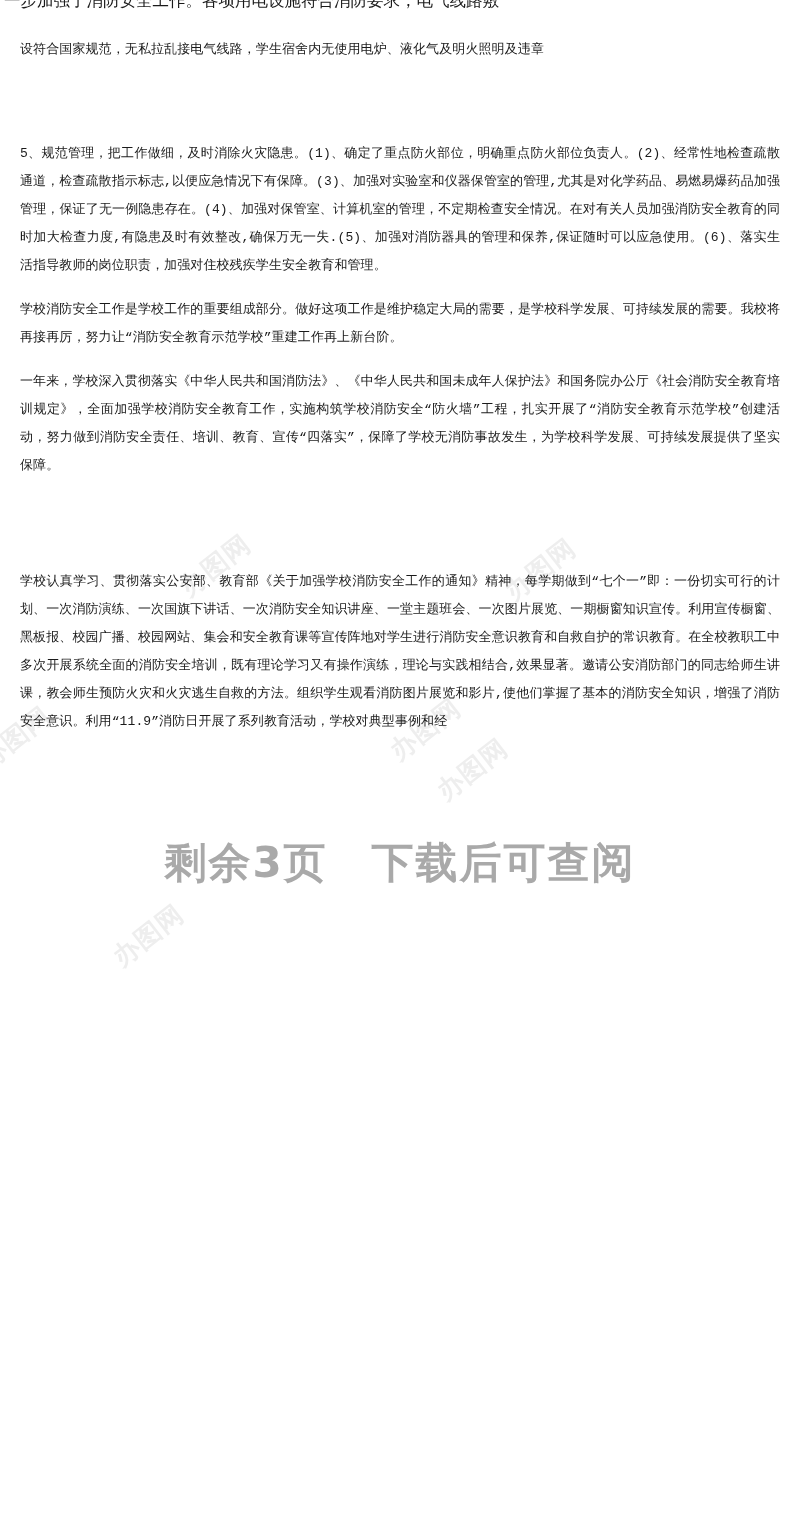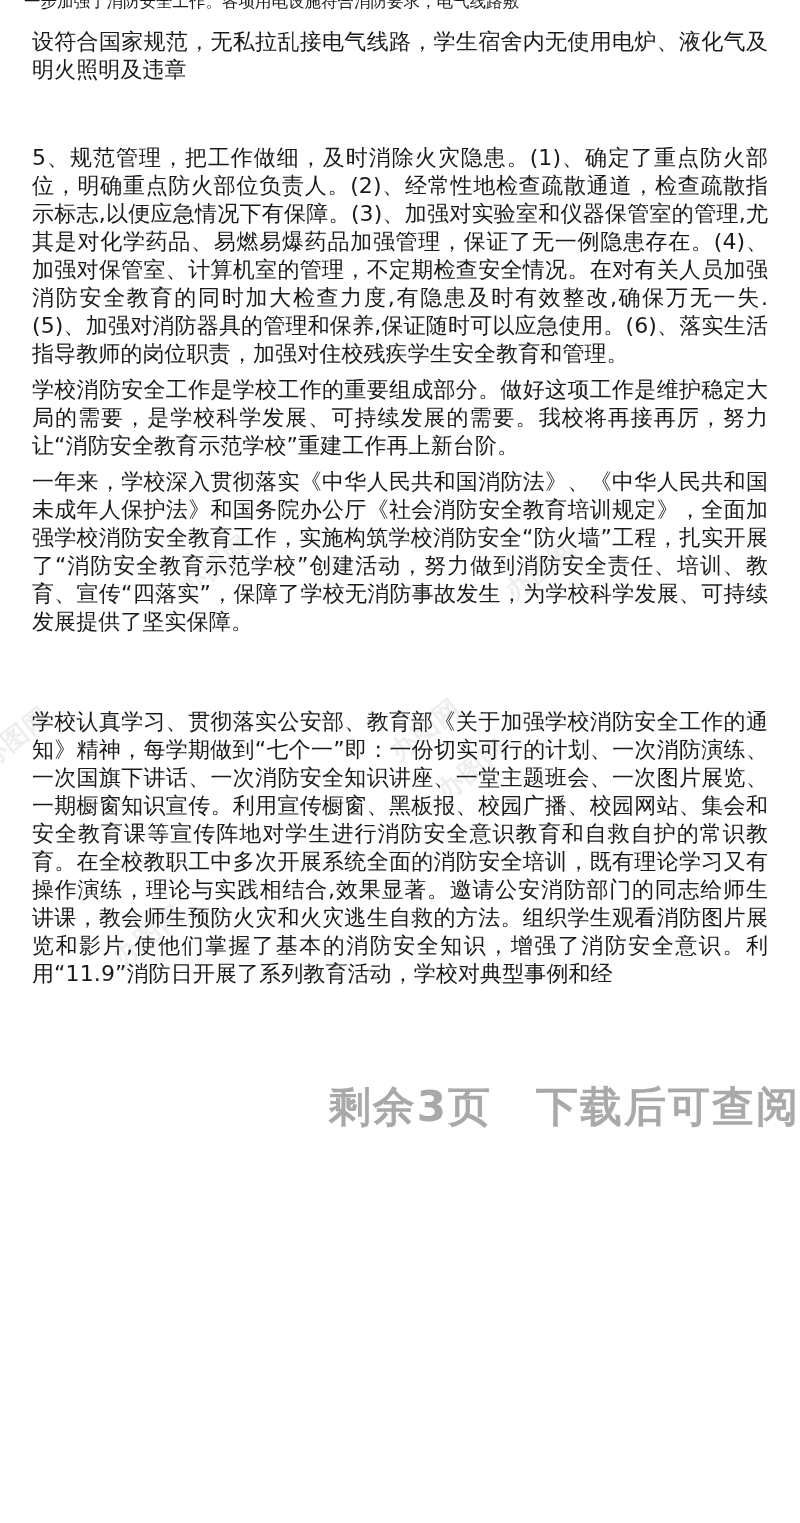--- a/index.html
+++ b/index.html
@@ -36,59 +36,60 @@
     color: rgba(125, 125, 125, 0.13);
     transform: rotate(-38deg);
     white-space: nowrap;
     letter-spacing: 1px;
   }
 
   
   .doc-body {
     position: relative;
     z-index: 1;
-    padding: 0 24px;
+    padding: 0 4px;
     box-sizing: border-box;
+    font-family: Liberation Mono, monospace;
   }
 
   .clipped-line {
     height: 20px;
     overflow: hidden;
     position: relative;
   }
   .clipped-line .inner {
     position: absolute;
     left: 0;
     top: -12px;
     font-size: 16.5px;
     line-height: 28px;
     white-space: nowrap;
     color: #1a1a1a;
   }
 
   p.para {
-    margin: 8px;
-    font-size: 22px;
+    margin: 16px;
+    font-size: 13px;
     line-height: 28px;
     text-align: justify;
     text-justify: inter-ideograph;
     letter-spacing: 0.1px;
     color: #1a1a1a;
     word-break: break-all;
   }
 
   .gap-page-break { height: 44px; }
   .gap-blank      { height: 28px; }
 
   .spacer-bottom { height: 86px; }
 
   .footer-note {
     position: relative;
     z-index: 2;
-    text-align: right;
+    text-align: center;
     font-size: 42px;
     font-weight: 700;
     color: #a9a9a9;
     letter-spacing: 2px;
     font-family: "DejaVu Sans", "Liberation Sans", sans-serif;
     line-height: 1.2;
   }
 </style>
 </head>
 <body>

